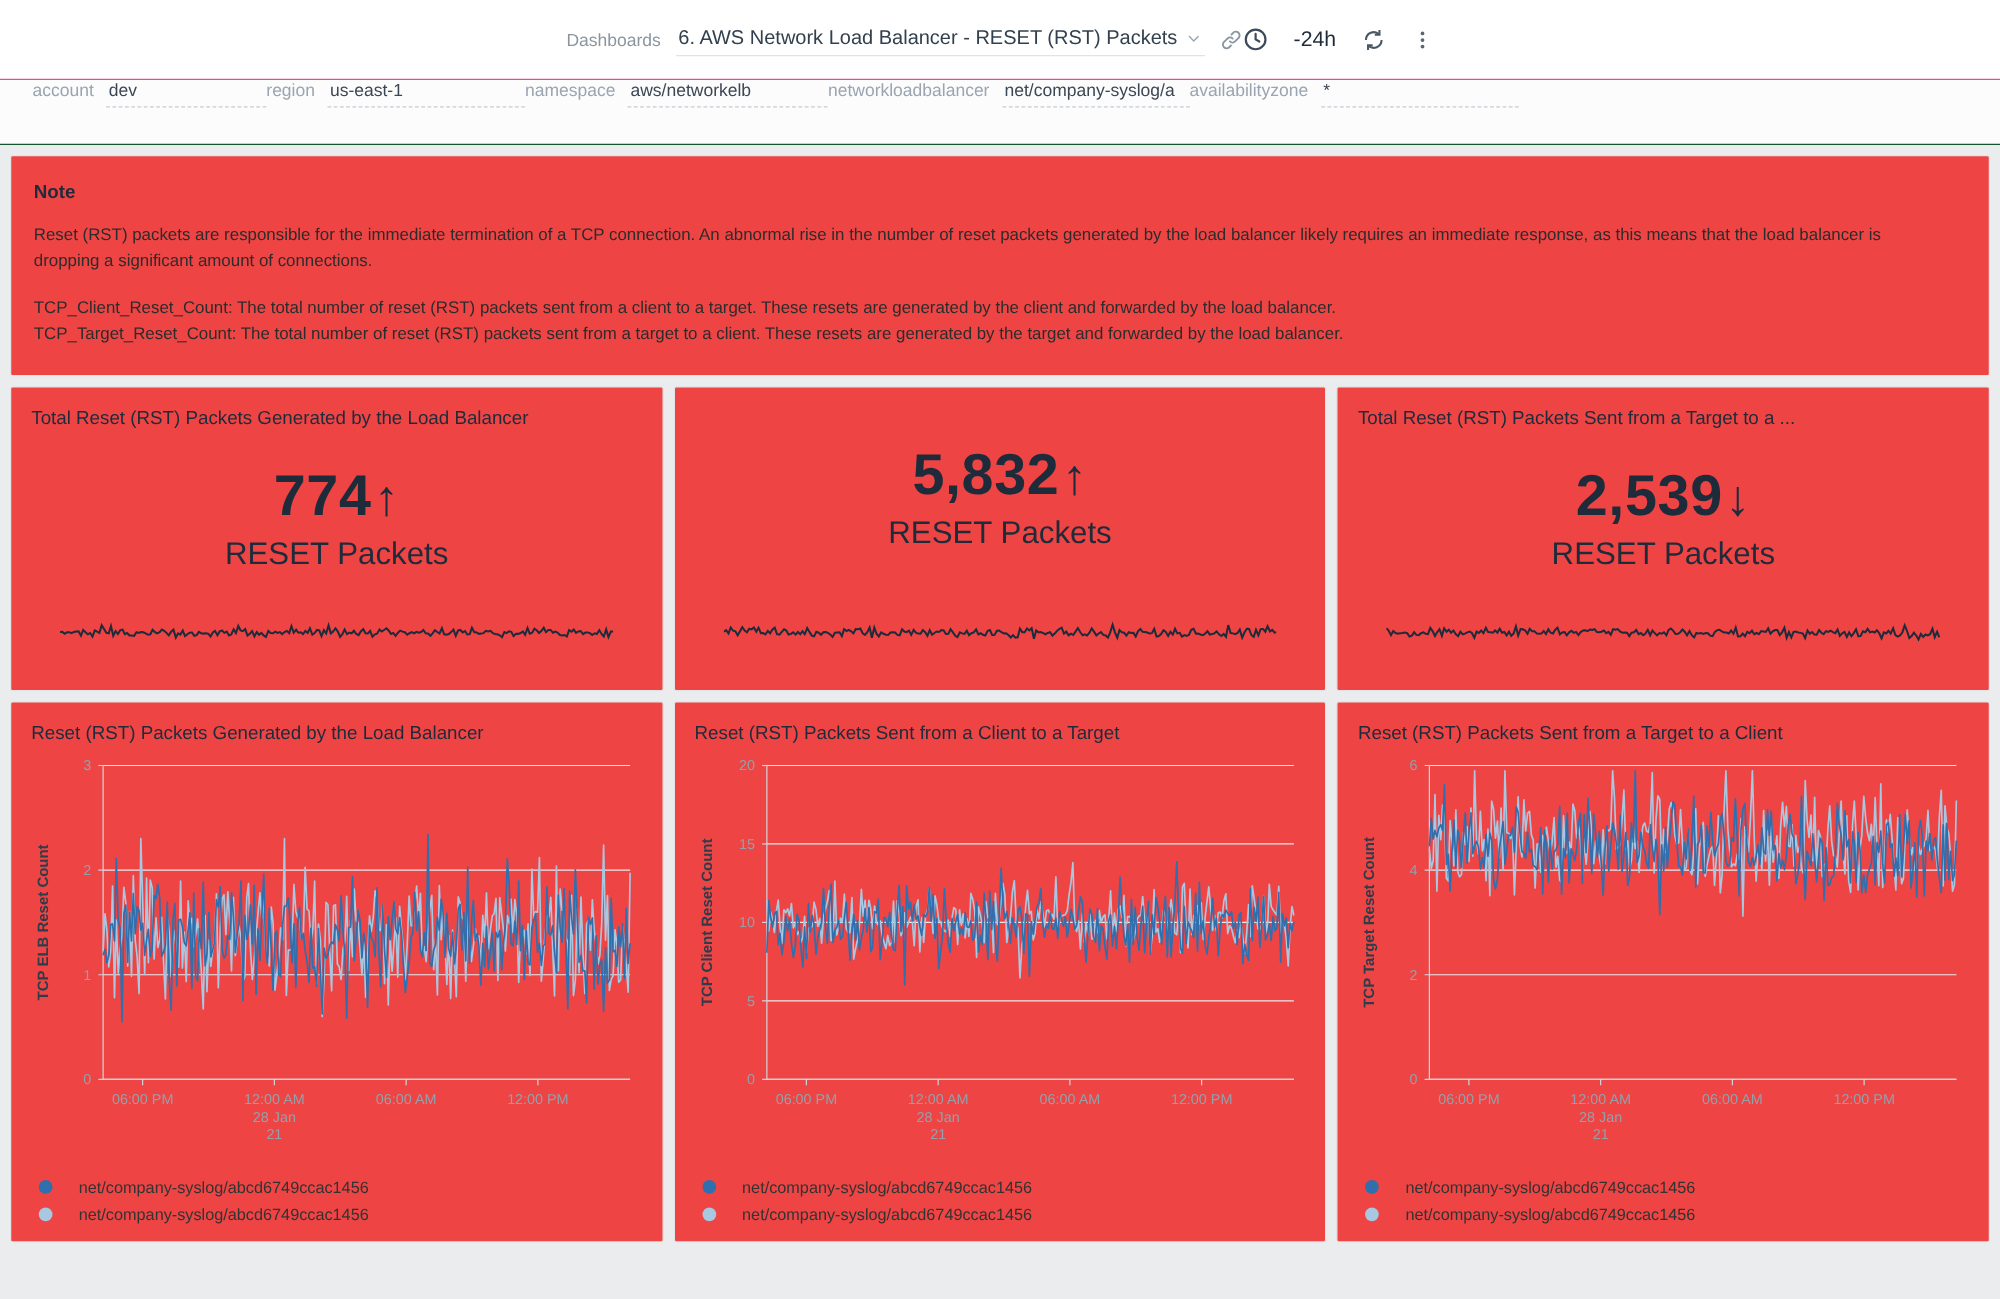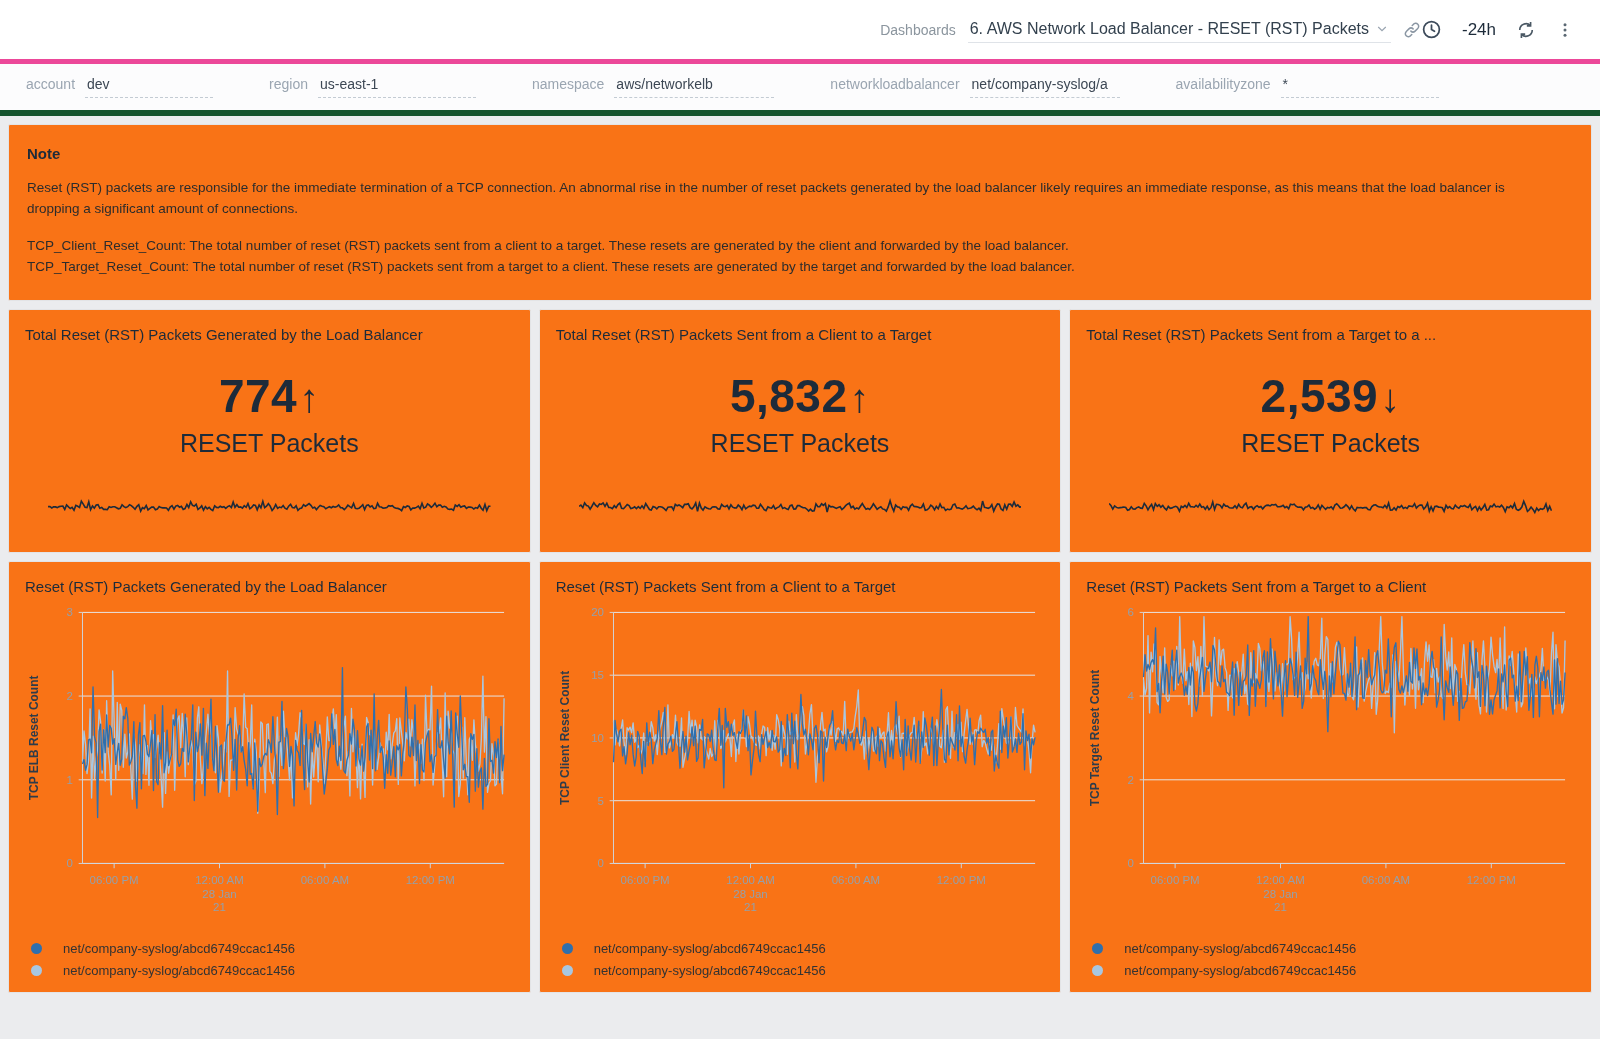--- a/index.html
+++ b/index.html
@@ -1,39 +1,39 @@
 <!DOCTYPE html>
 <html><head>
 <meta charset="utf-8">
 <style>
   *{box-sizing:border-box;margin:0;padding:0}
   html,body{width:1600px;height:1039px;overflow:hidden}
   body{font-family:"Liberation Sans",sans-serif;background:#ebecee;color:#1d2b3a}
 
   
-  .topbar{height:64px;background:#fff;display:flex;align-items:center;justify-content:flex-end;
-          padding:0 26px;border-bottom:5px solid #ec4899}
+  .topbar{height:64px;background:#fff;display:flex;align-items:center;justify-content:center;
+          padding:0 26px;border-bottom:1px solid #ec4899}
   .tb-left{display:flex;align-items:center;gap:12px}
   .crumb{font-size:14px;color:#8b959e;cursor:pointer}
   .title-wrap{display:flex;align-items:center;gap:6px;border-bottom:1px solid #dfe3e8;padding:4px 2px;cursor:pointer}
   .title{font-size:16px;color:#33414e}
   .icon{display:inline-flex;align-items:center;justify-content:center}
   .tb-right{display:flex;align-items:center;gap:20px}
   .range{font-size:17px;font-weight:400;color:#1d2b3a;cursor:pointer}
 
   
-  .filterbar{height:52px;background:#fcfcfd;display:flex;align-items:center;gap:56px;
-             padding:0 26px;border-bottom:6px solid #14532d}
+  .filterbar{height:52px;background:#fcfcfd;display:flex;align-items:flex-start;
+             padding:0 26px;border-bottom:1px solid #14532d}
   .ffield{display:flex;align-items:baseline;gap:10px}
   .flabel{font-size:14px;color:#9aa5b1}
   .fvalue{font-size:14px;color:#3c4754;border-bottom:1px dashed #c3cbd3;padding:0 2px 5px 2px;display:inline-block}
   .w1{min-width:128px}.w2{min-width:158px}.w3{min-width:160px}.w4{min-width:150px}.w5{min-width:158px}
 
   main{padding:8px}
-  .card{background:#f97316;border:1px solid #e3e4e6;border-radius:2px}
+  .card{background:#ef4444;border:1px solid #e3e4e6;border-radius:2px}
 
   
   .note{padding:20px 18px 22px 18px;margin-bottom:8px}
   .note h3{font-size:15px;font-weight:700;margin-bottom:16px;color:#1d2b3a}
   .note p{font-size:13.5px;line-height:1.55;color:#2c2c2c;max-width:1530px}
   .note p.lead{margin-bottom:16px}
 
   .row{display:grid;grid-template-columns:1fr 1fr 1fr;gap:8px;margin-bottom:8px}
 
   
@@ -141,21 +141,20 @@
         <div class="card-title">Total Reset (RST) Packets Generated by the Load Balancer</div>
         <div class="stat-body">
           <div class="big"><span>774</span><span class="arrow">↑</span></div>
           <div class="unit">RESET Packets</div>
         </div>
         <div class="spark"><svg viewBox="0 0 440 34" width="100%">
               <path d="M0.0 16.5L1.8 16.4L3.7 17.9L5.5 16.8L7.4 16.8L9.2 17.5L11.0 16.5L12.9 16.1L14.7 16.0L16.6 19.4L18.4 14.9L20.3 16.8L22.1 18.4L23.9 17.3L25.8 20.1L27.6 15.3L29.5 16.2L31.3 17.3L33.1 11.1L35.0 14.1L36.8 17.1L38.7 17.5L40.5 11.8L42.3 19.5L44.2 15.8L46.0 18.1L47.9 15.0L49.7 14.6L51.5 18.2L53.4 17.3L55.2 19.3L57.1 19.3L58.9 19.6L60.8 16.6L62.6 17.3L64.4 16.6L66.3 16.7L68.1 17.6L70.0 18.7L71.8 18.3L73.6 14.7L75.5 16.6L77.3 17.6L79.2 16.6L81.0 14.6L82.8 15.5L84.7 17.2L86.5 19.2L88.4 16.3L90.2 14.6L92.1 21.0L93.9 17.6L95.7 18.6L97.6 15.4L99.4 19.8L101.3 18.3L103.1 17.0L104.9 16.9L106.8 19.6L108.6 19.0L110.5 16.4L112.3 17.5L114.1 17.8L116.0 17.6L117.8 17.8L119.7 20.1L121.5 16.9L123.3 15.6L125.2 19.0L127.0 16.0L128.9 15.3L130.7 17.2L132.6 16.2L134.4 19.3L136.2 18.5L138.1 14.4L139.9 17.4L141.8 11.7L143.6 15.3L145.4 15.9L147.3 14.2L149.1 19.4L151.0 17.9L152.8 15.8L154.6 20.1L156.5 16.5L158.3 18.7L160.2 17.2L162.0 19.2L163.8 20.5L165.7 15.7L167.5 17.3L169.4 17.5L171.2 16.2L173.1 17.2L174.9 16.6L176.7 18.2L178.6 16.5L180.4 15.6L182.3 17.4L184.1 11.9L185.9 17.1L187.8 14.6L189.6 17.1L191.5 16.8L193.3 18.1L195.1 15.6L197.0 17.2L198.8 13.5L200.7 18.7L202.5 17.4L204.4 14.9L206.2 15.3L208.0 19.7L209.9 15.0L211.7 17.7L213.6 11.3L215.4 17.6L217.2 16.1L219.1 13.6L220.9 16.0L222.8 20.4L224.6 18.2L226.4 14.5L228.3 18.2L230.1 17.0L232.0 17.6L233.8 15.5L235.6 18.1L237.5 19.0L239.3 16.1L241.2 14.2L243.0 17.5L244.9 17.7L246.7 15.6L248.5 20.3L250.4 18.4L252.2 17.9L254.1 14.6L255.9 16.1L257.7 14.9L259.6 13.5L261.4 15.3L263.3 18.0L265.1 17.2L266.9 19.5L268.8 17.1L270.6 15.4L272.5 16.2L274.3 16.7L276.2 18.6L278.0 17.5L279.8 16.6L281.7 17.6L283.5 16.4L285.4 17.1L287.2 16.5L289.0 14.9L290.9 17.6L292.7 17.7L294.6 19.5L296.4 17.6L298.2 15.1L300.1 16.5L301.9 17.7L303.8 13.4L305.6 18.3L307.4 18.6L309.3 18.1L311.1 16.6L313.0 14.6L314.8 19.5L316.7 15.3L318.5 14.9L320.3 16.8L322.2 15.7L324.0 18.5L325.9 18.2L327.7 13.2L329.5 16.6L331.4 16.9L333.2 18.0L335.1 17.8L336.9 17.4L338.7 15.6L340.6 16.0L342.4 15.6L344.3 17.5L346.1 18.1L347.9 18.3L349.8 19.1L351.6 20.6L353.5 16.5L355.3 17.4L357.2 15.9L359.0 16.4L360.8 19.8L362.7 17.9L364.5 18.0L366.4 17.3L368.2 16.0L370.0 18.7L371.9 13.2L373.7 17.9L375.6 17.1L377.4 13.9L379.2 15.1L381.1 17.3L382.9 15.7L384.8 13.1L386.6 16.7L388.5 15.0L390.3 14.9L392.1 17.1L394.0 16.2L395.8 16.9L397.7 18.9L399.5 19.3L401.3 18.9L403.2 20.1L405.0 15.0L406.9 16.3L408.7 14.6L410.5 17.2L412.4 16.1L414.2 15.8L416.1 18.2L417.9 17.0L419.7 17.0L421.6 17.4L423.4 18.9L425.3 17.5L427.1 18.1L429.0 15.0L430.8 18.1L432.6 20.1L434.5 14.4L436.3 20.5L438.2 16.2L440.0 16.2" fill="none" stroke="#1d2b3a" stroke-width="1.6"></path>
             </svg></div>
       </div>
       <div class="card stat">
-        <div class="card-title">Total Reset (RST) Packets Sent from a Client to a Target</div>
         <div class="stat-body">
           <div class="big"><span>5,832</span><span class="arrow">↑</span></div>
           <div class="unit">RESET Packets</div>
         </div>
         <div class="spark"><svg viewBox="0 0 440 34" width="100%">
               <path d="M0.0 16.3L1.8 15.0L3.7 17.6L5.5 12.9L7.4 15.5L9.2 16.0L11.0 19.1L12.9 15.9L14.7 12.6L16.6 15.3L18.4 16.7L20.3 13.9L22.1 14.4L23.9 12.9L25.8 16.3L27.6 13.1L29.5 17.4L31.3 17.4L33.1 18.5L35.0 15.6L36.8 17.6L38.7 14.5L40.5 13.1L42.3 18.2L44.2 18.6L46.0 16.6L47.9 14.4L49.7 15.4L51.5 18.5L53.4 18.0L55.2 16.8L57.1 18.6L58.9 16.5L60.8 18.3L62.6 15.8L64.4 18.3L66.3 13.4L68.1 16.4L70.0 19.4L71.8 20.0L73.6 16.4L75.5 17.1L77.3 18.7L79.2 16.7L81.0 16.6L82.8 17.2L84.7 18.5L86.5 20.4L88.4 17.1L90.2 16.9L92.1 16.7L93.9 19.8L95.7 14.3L97.6 15.7L99.4 14.9L101.3 16.0L103.1 17.6L104.9 14.2L106.8 14.3L108.6 13.7L110.5 17.6L112.3 18.9L114.1 16.7L116.0 12.9L117.8 21.1L119.7 13.0L121.5 17.9L123.3 20.1L125.2 16.8L127.0 17.9L128.9 18.7L130.7 18.9L132.6 16.9L134.4 16.7L136.2 16.9L138.1 18.8L139.9 19.1L141.8 14.4L143.6 16.1L145.4 16.6L147.3 15.4L149.1 18.8L151.0 14.8L152.8 17.1L154.6 17.8L156.5 17.9L158.3 15.0L160.2 16.7L162.0 19.6L163.8 15.1L165.7 18.7L167.5 17.3L169.4 16.1L171.2 16.5L173.1 15.0L174.9 15.3L176.7 18.1L178.6 18.0L180.4 14.3L182.3 16.8L184.1 19.5L185.9 20.5L187.8 16.8L189.6 17.6L191.5 18.0L193.3 15.5L195.1 19.0L197.0 17.5L198.8 16.8L200.7 14.4L202.5 18.4L204.4 17.5L206.2 18.7L208.0 19.3L209.9 15.6L211.7 15.0L213.6 19.1L215.4 18.8L217.2 15.5L219.1 15.4L220.9 16.7L222.8 17.7L224.6 17.6L226.4 18.9L228.3 20.9L230.1 19.0L232.0 21.0L233.8 20.7L235.6 13.8L237.5 16.7L239.3 16.7L241.2 13.7L243.0 15.3L244.9 13.5L246.7 21.9L248.5 15.3L250.4 16.8L252.2 16.5L254.1 17.4L255.9 18.3L257.7 17.3L259.6 16.7L261.4 19.4L263.3 17.8L265.1 15.6L266.9 14.1L268.8 13.1L270.6 17.7L272.5 16.2L274.3 19.1L276.2 17.8L278.0 18.9L279.8 16.2L281.7 13.4L283.5 16.5L285.4 19.1L287.2 18.3L289.0 19.3L290.9 17.0L292.7 13.7L294.6 16.4L296.4 19.2L298.2 17.7L300.1 16.6L301.9 18.8L303.8 19.3L305.6 21.0L307.4 16.8L309.3 10.7L311.1 16.6L313.0 21.1L314.8 15.0L316.7 16.8L318.5 17.1L320.3 19.3L322.2 16.7L324.0 17.3L325.9 17.2L327.7 20.1L329.5 16.0L331.4 14.2L333.2 16.4L335.1 16.5L336.9 16.9L338.7 17.7L340.6 17.4L342.4 14.0L344.3 20.2L346.1 19.7L347.9 18.2L349.8 15.1L351.6 16.4L353.5 19.7L355.3 16.3L357.2 18.6L359.0 14.0L360.8 17.6L362.7 17.2L364.5 20.2L366.4 19.0L368.2 19.6L370.0 18.9L371.9 14.7L373.7 14.0L375.6 17.9L377.4 17.7L379.2 18.5L381.1 19.0L382.9 17.9L384.8 15.8L386.6 18.5L388.5 18.1L390.3 17.6L392.1 16.0L394.0 18.4L395.8 19.7L397.7 18.1L399.5 20.4L401.3 11.0L403.2 17.3L405.0 17.6L406.9 18.2L408.7 17.3L410.5 14.6L412.4 21.0L414.2 16.9L416.1 13.9L417.9 14.1L419.7 18.9L421.6 20.4L423.4 14.8L425.3 19.1L427.1 14.2L429.0 14.1L430.8 16.3L432.6 12.0L434.5 16.1L436.3 14.8L438.2 17.0L440.0 16.6" fill="none" stroke="#1d2b3a" stroke-width="1.6"></path>
             </svg></div>
       </div>
       <div class="card stat">
         <div class="card-title">Total Reset (RST) Packets Sent from a Target to a ...</div>

